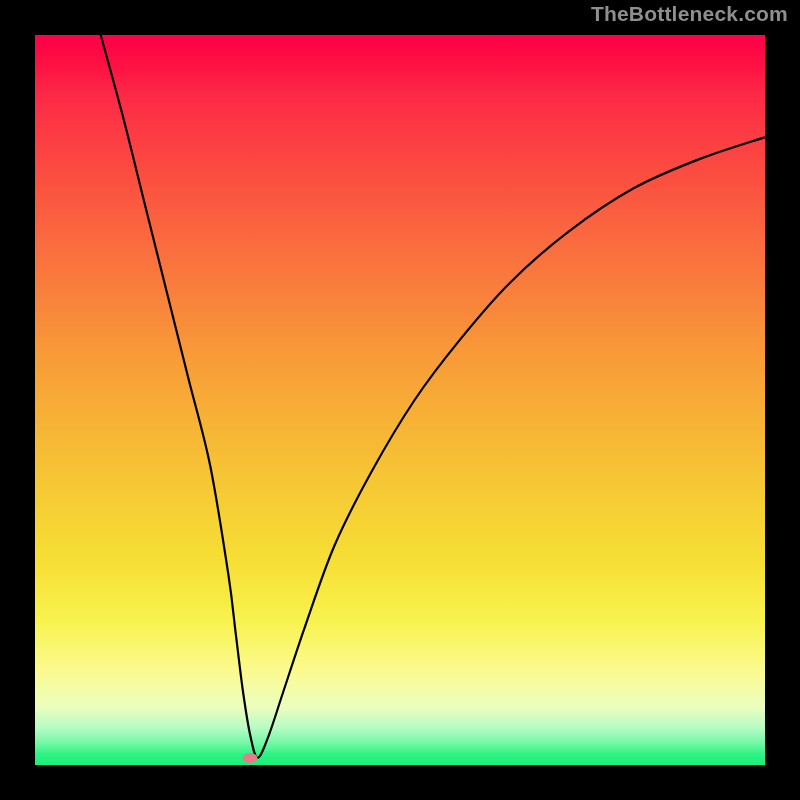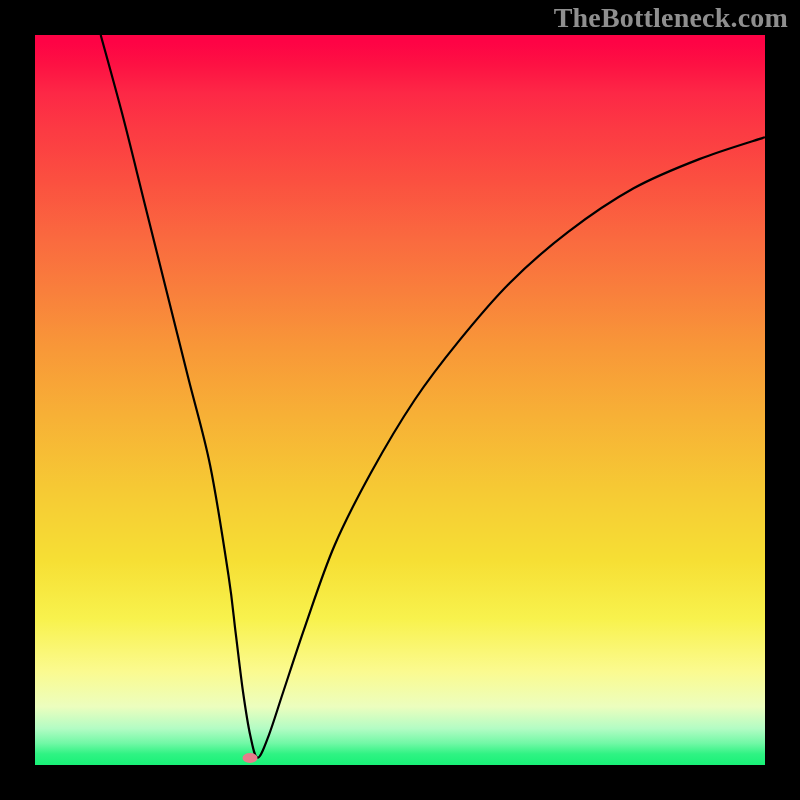--- a/index.html
+++ b/index.html
@@ -13,22 +13,22 @@
   .frame {
     position: relative;
     width: 800px;
     height: 800px;
     background: #000;
   }
   .watermark {
     position: absolute;
     top: 2px;
     right: 12px;
-    font-family: Liberation Serif, serif;
-    font-size: 28px;
+    font-family: Liberation Sans, sans-serif;
+    font-size: 21px;
     font-weight: 600;
     color: #8f8f8f;
     letter-spacing: 0.2px;
     z-index: 10;
   }
   .plot-area {
     position: absolute;
     left: 35px;
     top: 35px;
     width: 730px;

